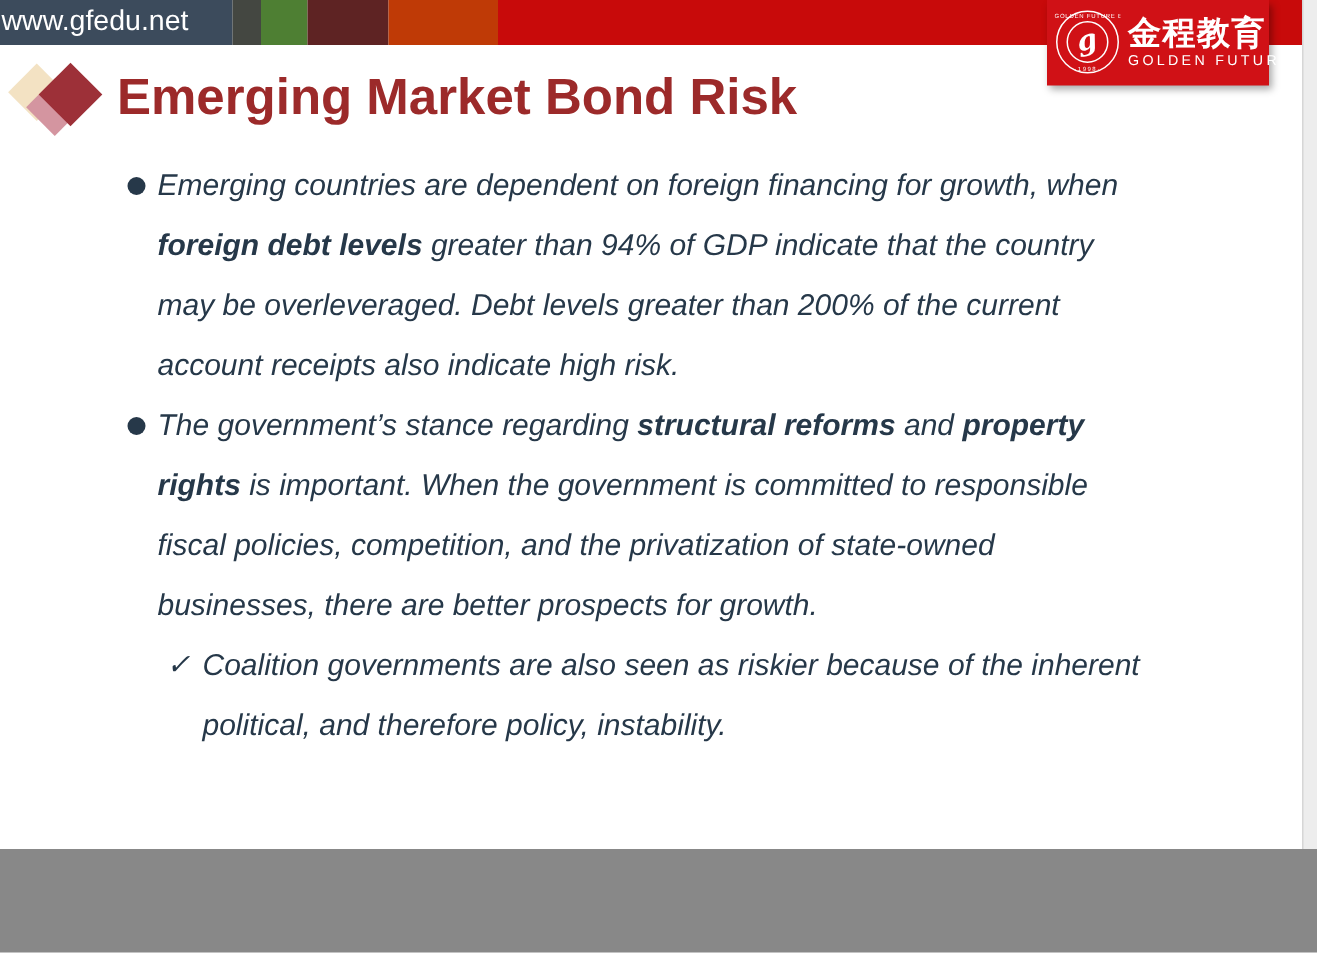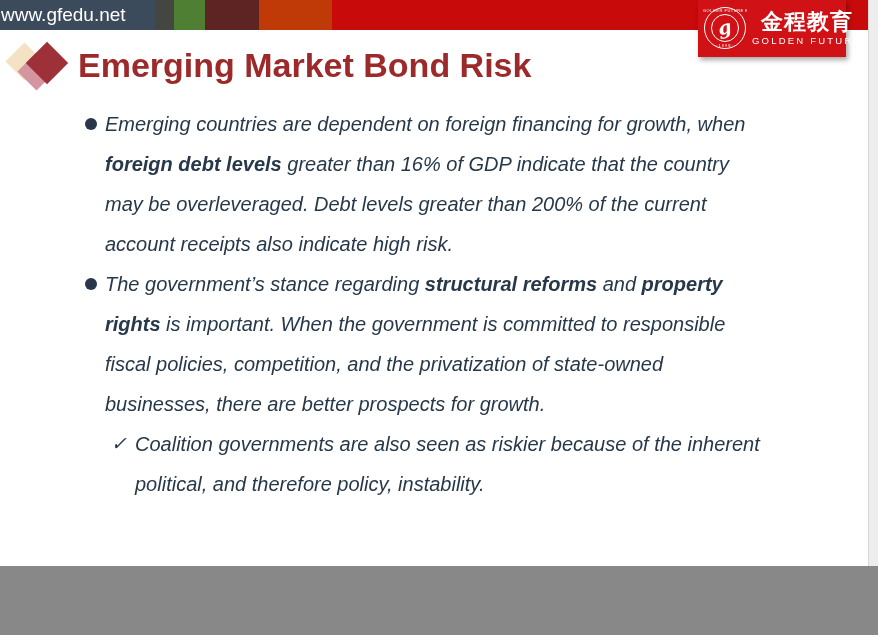--- a/index.html
+++ b/index.html
@@ -27,21 +27,21 @@
   .seal { position:relative; width:44px; height:44px; flex:0 0 44px; }
   .seal-outer { position:absolute; inset:1px; border:1px solid #fff; border-radius:50%; }
   .seal-inner { position:absolute; inset:8px; border:1.5px solid #fff; border-radius:50%;
                 display:flex; align-items:center; justify-content:center; }
   .seal-g { color:#fff; font-family:"DejaVu Serif", serif; font-style:italic;
             font-weight:bold; font-size:19px; transform:rotate(-12deg); line-height:1; }
   .seal-ring-top { position:absolute; top:2px; left:0; right:0; text-align:center;
             color:#fff; font-size:4px; letter-spacing:.5px; white-space:nowrap; overflow:hidden; }
   .seal-ring-bottom { position:absolute; bottom:2px; left:0; right:0; text-align:center;
             color:#fff; font-size:4px; letter-spacing:1px; }
-  .brand { margin-left:5px; color:#fff; display:flex; flex-direction:column;align-items:center; }
+  .brand { margin-left:5px; color:#fff; display:flex; flex-direction:column; }
   .brand-cn { font-size:22px; font-weight:bold; letter-spacing:1px; line-height:26px;
               font-family:"Liberation Sans", sans-serif; }
   .brand-en { font-size:9.5px; letter-spacing:2.2px; line-height:12px; white-space:nowrap; }
   
   .scrollbar { position:absolute; right:0; top:0; width:10px; height:635px;
                background:#ededed; border-left:1px solid #d6d6d6; z-index:9; }
   
   .diamond { position:absolute; }
   .d-cream { left:11px; top:48px; width:27px; height:27px; background:var(--diamond-cream);
              transform:rotate(45deg); z-index:1; }
@@ -108,21 +108,21 @@
 
   <div class="diamond d-cream"></div>
   <div class="diamond d-pink"></div>
   <div class="diamond d-red"></div>
   <h1 class="page-title">Emerging Market Bond Risk</h1>
 
   <div class="content" id="content">
       <div class="item">
         <span class="marker-disc"></span>
         <div class="line"><span>Emerging countries are dependent on foreign financing for growth, when</span></div>
-        <div class="line"><b>foreign debt levels</b><span> greater than 16% of GDP indicate that the country</span></div>
+        <div class="line"><b>foreign debt levels</b><span> greater than 94% of GDP indicate that the country</span></div>
         <div class="line"><span>may be overleveraged. Debt levels greater than 200% of the current</span></div>
         <div class="line"><span>account receipts also indicate high risk.</span></div>
       </div>
       <div class="item">
         <span class="marker-disc"></span>
         <div class="line"><span>The government’s stance regarding </span><b>structural reforms</b><span> and </span><b>property</b></div>
         <div class="line"><b>rights</b><span> is important. When the government is committed to responsible</span></div>
         <div class="line"><span>fiscal policies, competition, and the privatization of state-owned</span></div>
         <div class="line"><span>businesses, there are better prospects for growth.</span></div>
       </div>

